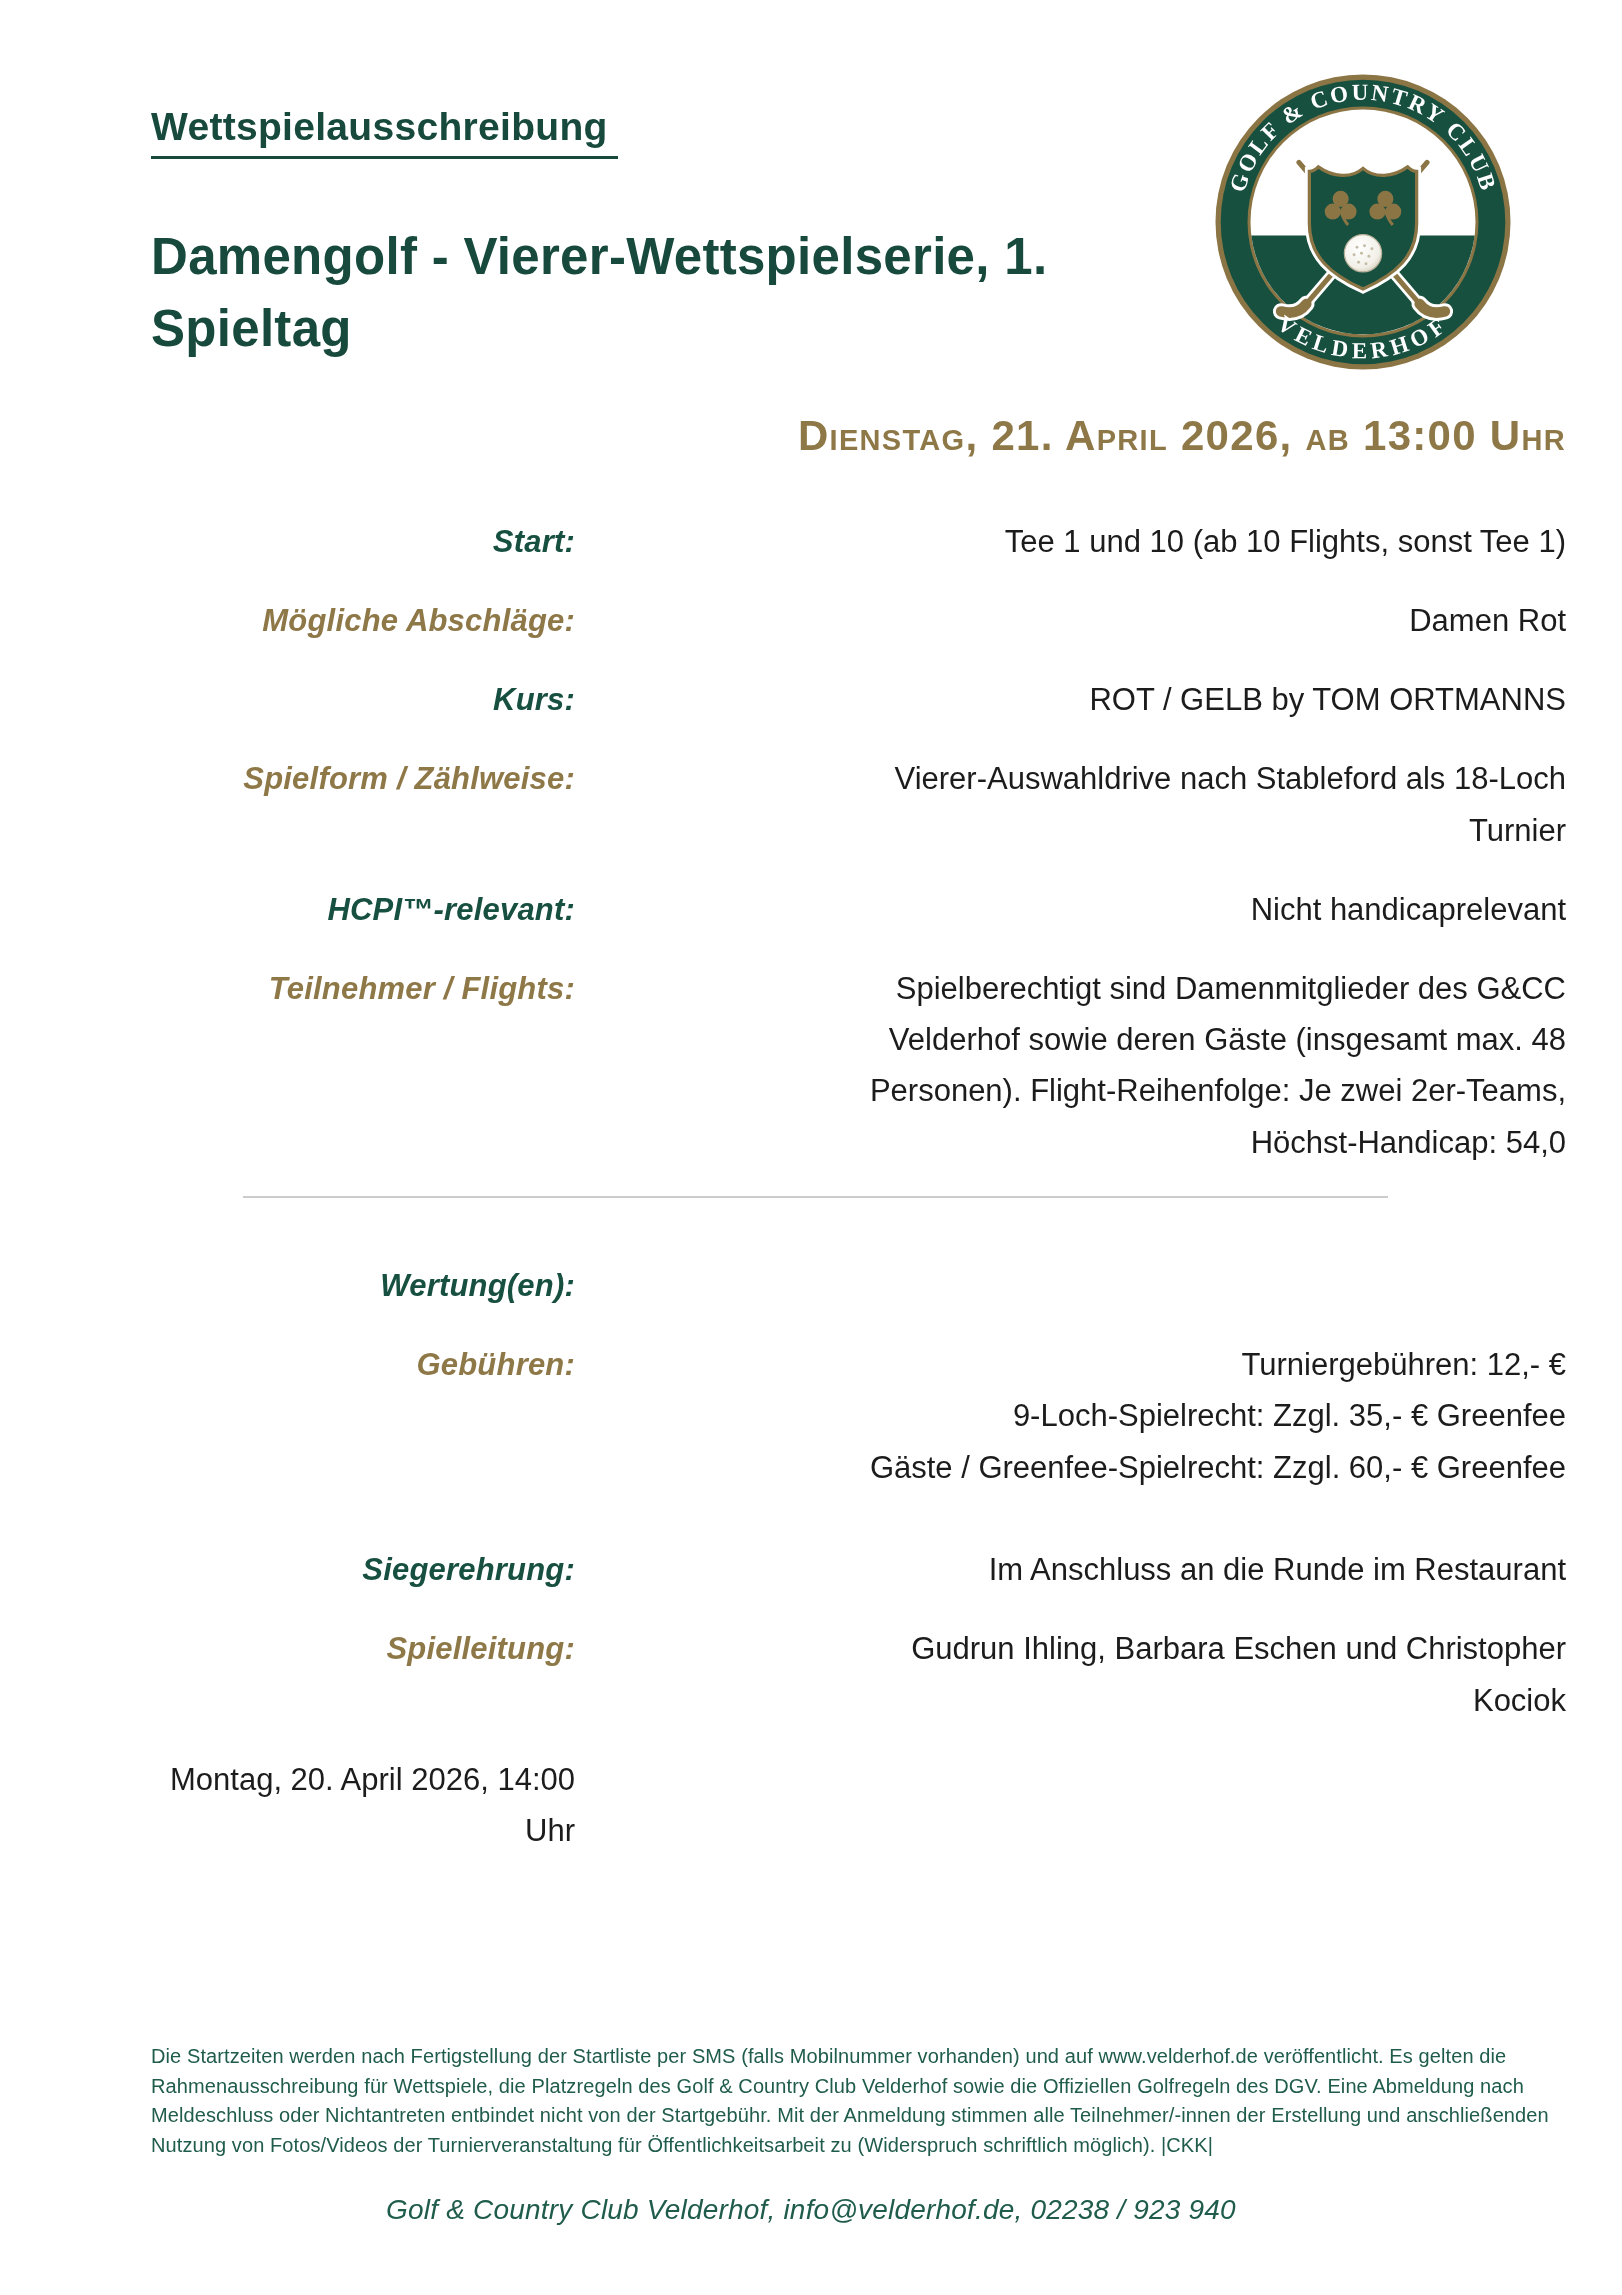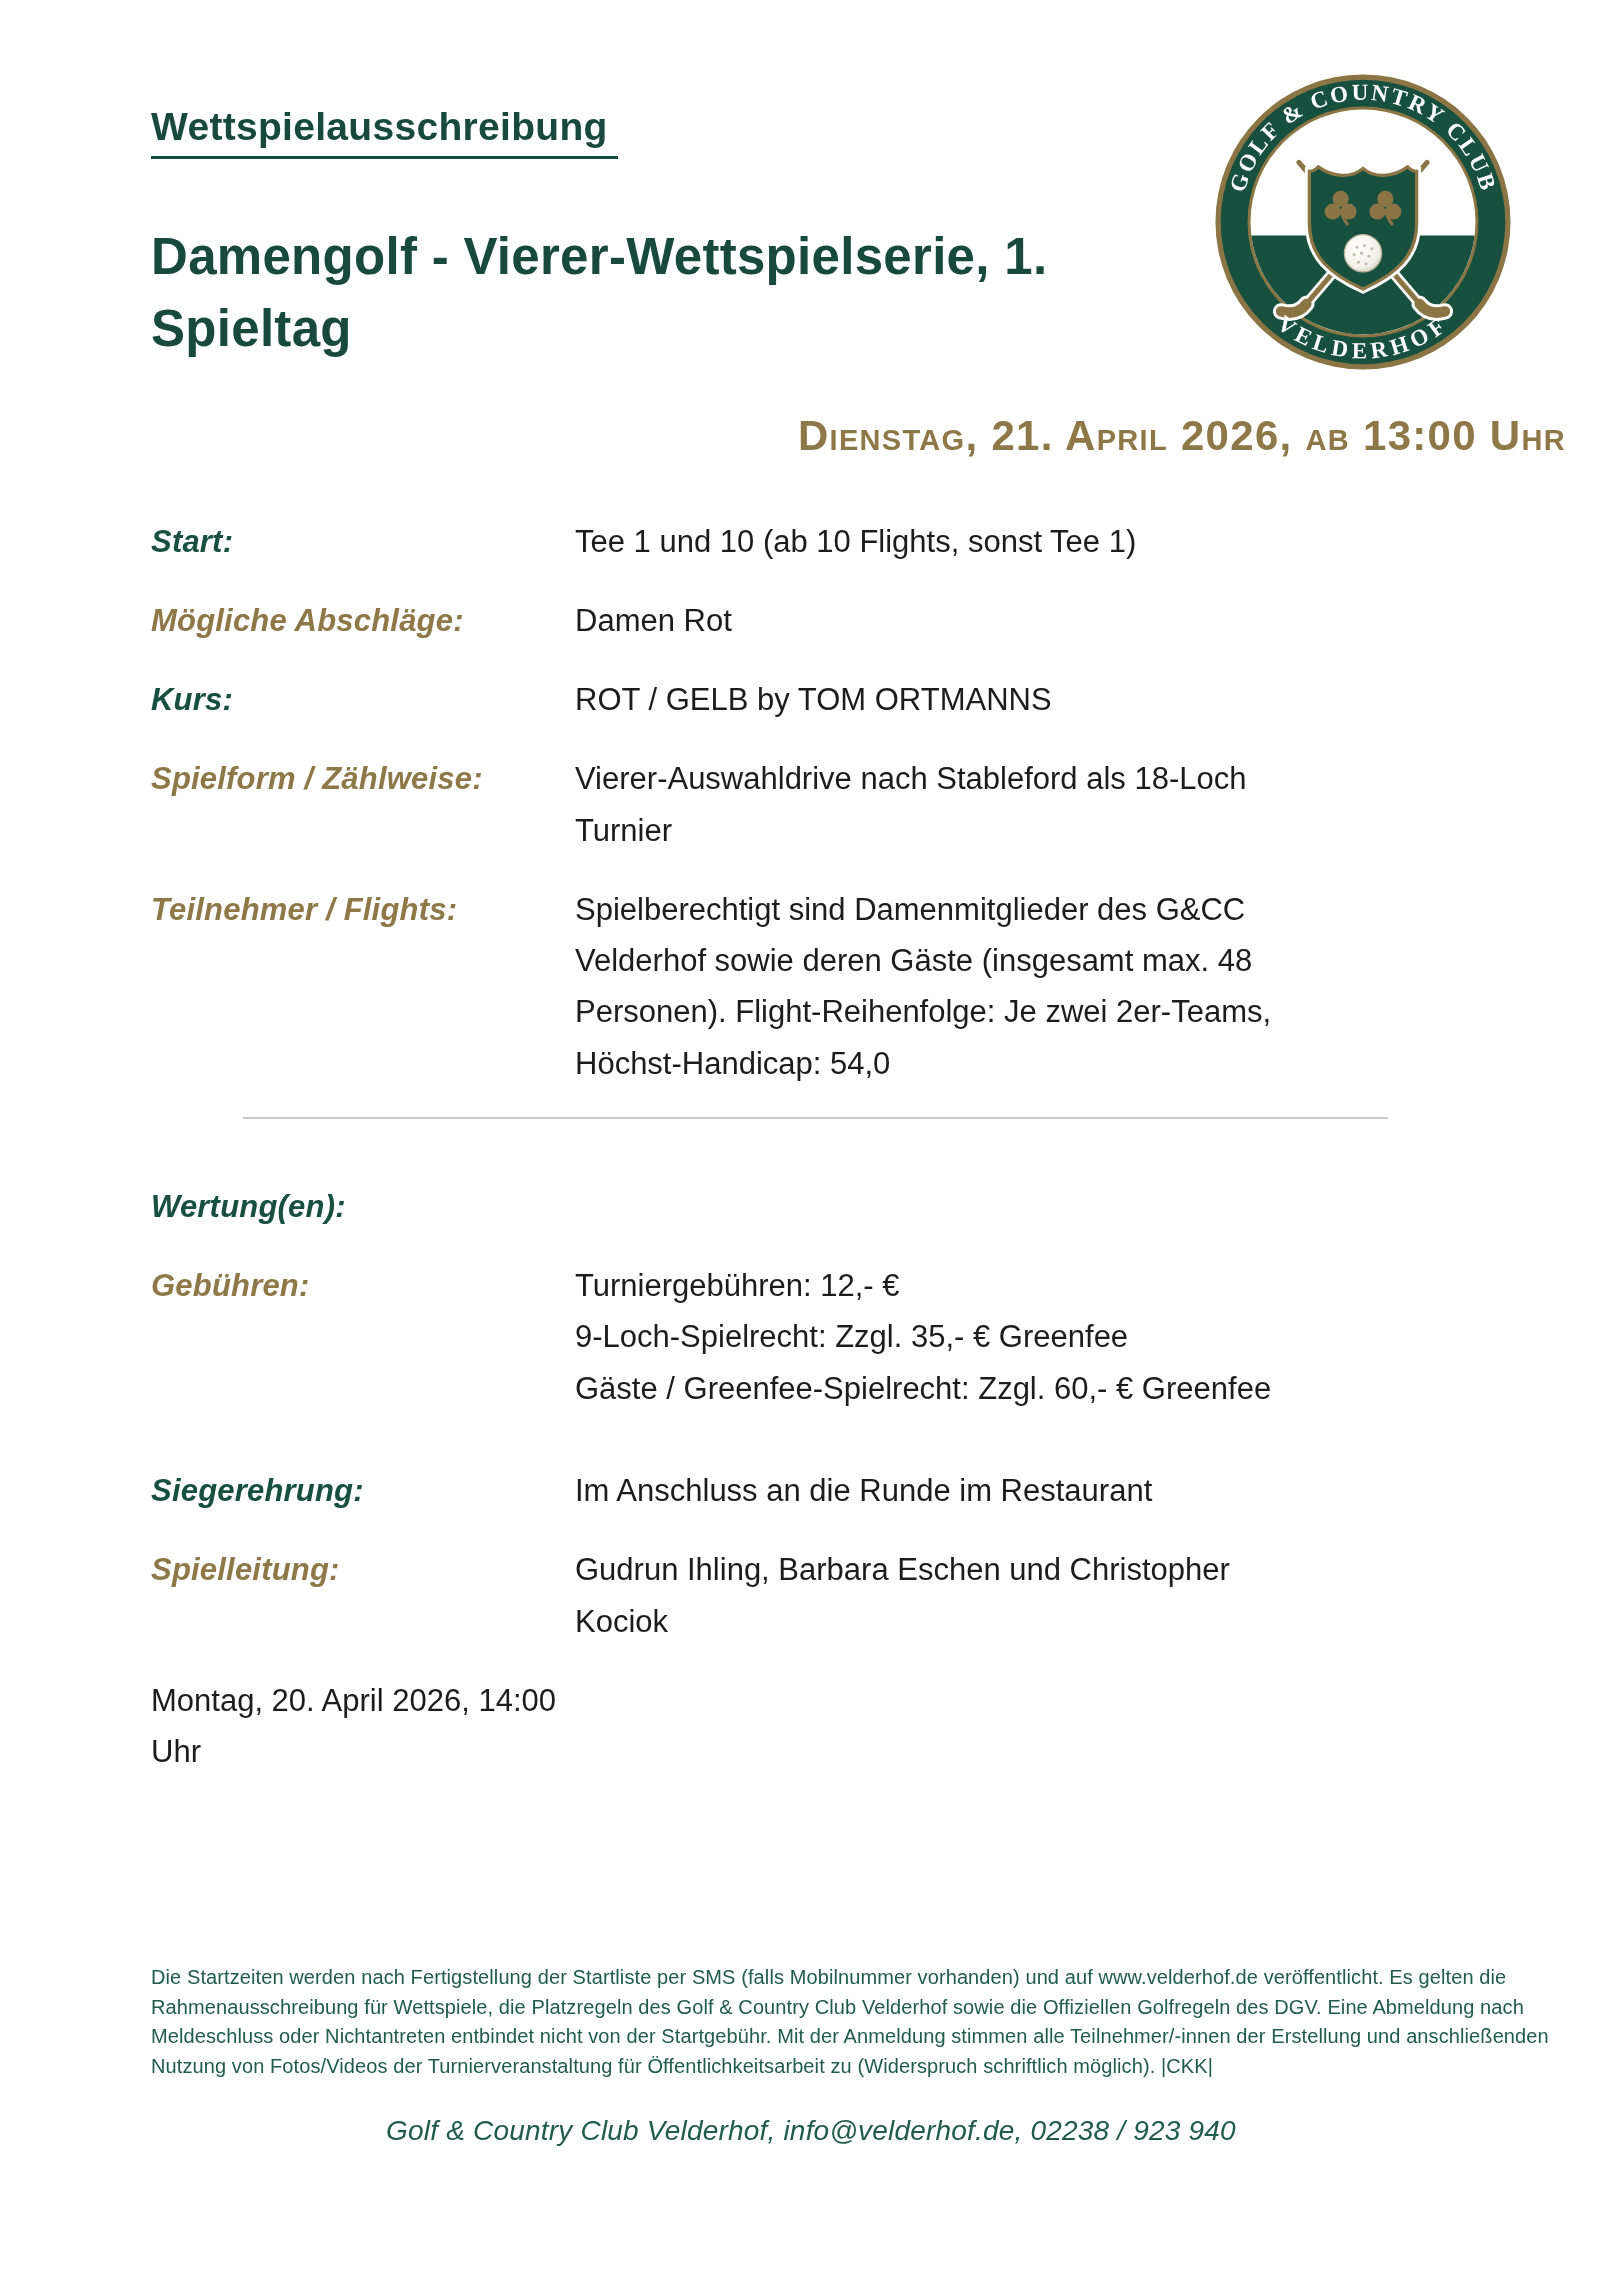--- a/index.html
+++ b/index.html
@@ -35,21 +35,21 @@
     font-size:51px;font-weight:bold;color:var(--green);
     line-height:1.42;white-space:pre-line;letter-spacing:0.3px;
   }
   .dateline{
     margin-top:47px;
     font-size:42px;font-weight:bold;color:var(--gold);
     font-variant:small-caps;letter-spacing:1.3px;text-align:right;
   }
   .rows{margin-top:56px;}
   .rows.secondary{margin-top:0;}
-  .row{display:grid;grid-template-columns:424px 1fr;margin-bottom:27.5px;}
+  .row{display:grid;grid-template-columns:424px 1fr;margin-bottom:27.5px;text-align:right;}
   .row.spaced{margin-top:51px;}
   .row .label{
     font-size:31px;font-weight:bold;font-style:italic;
     line-height:1.66;letter-spacing:0.2px;
   }
   .row .value{
     font-size:31px;line-height:1.66;white-space:pre-line;color:var(--ink);
   }
   .tone-green{color:var(--green-label);}
   .tone-gold{color:var(--gold);}
@@ -167,20 +167,24 @@
       <div class="row">
         <div class="label tone-green">Kurs:</div>
         <div class="value">ROT / GELB by TOM ORTMANNS</div>
       </div>
       <div class="row">
         <div class="label tone-gold">Spielform / Zählweise:</div>
         <div class="value">Vierer-Auswahldrive nach Stableford als 18-Loch
 Turnier</div>
       </div>
       <div class="row">
+        <div class="label tone-green">HCPI™-relevant:</div>
+        <div class="value">Nicht handicaprelevant</div>
+      </div>
+      <div class="row">
         <div class="label tone-gold">Teilnehmer / Flights:</div>
         <div class="value">Spielberechtigt sind Damenmitglieder des G&amp;CC
 Velderhof sowie deren Gäste (insgesamt max. 48
 Personen). Flight-Reihenfolge: Je zwei 2er-Teams,
 Höchst-Handicap: 54,0</div>
       </div>
     </div>
 
     <hr class="divider">
 

